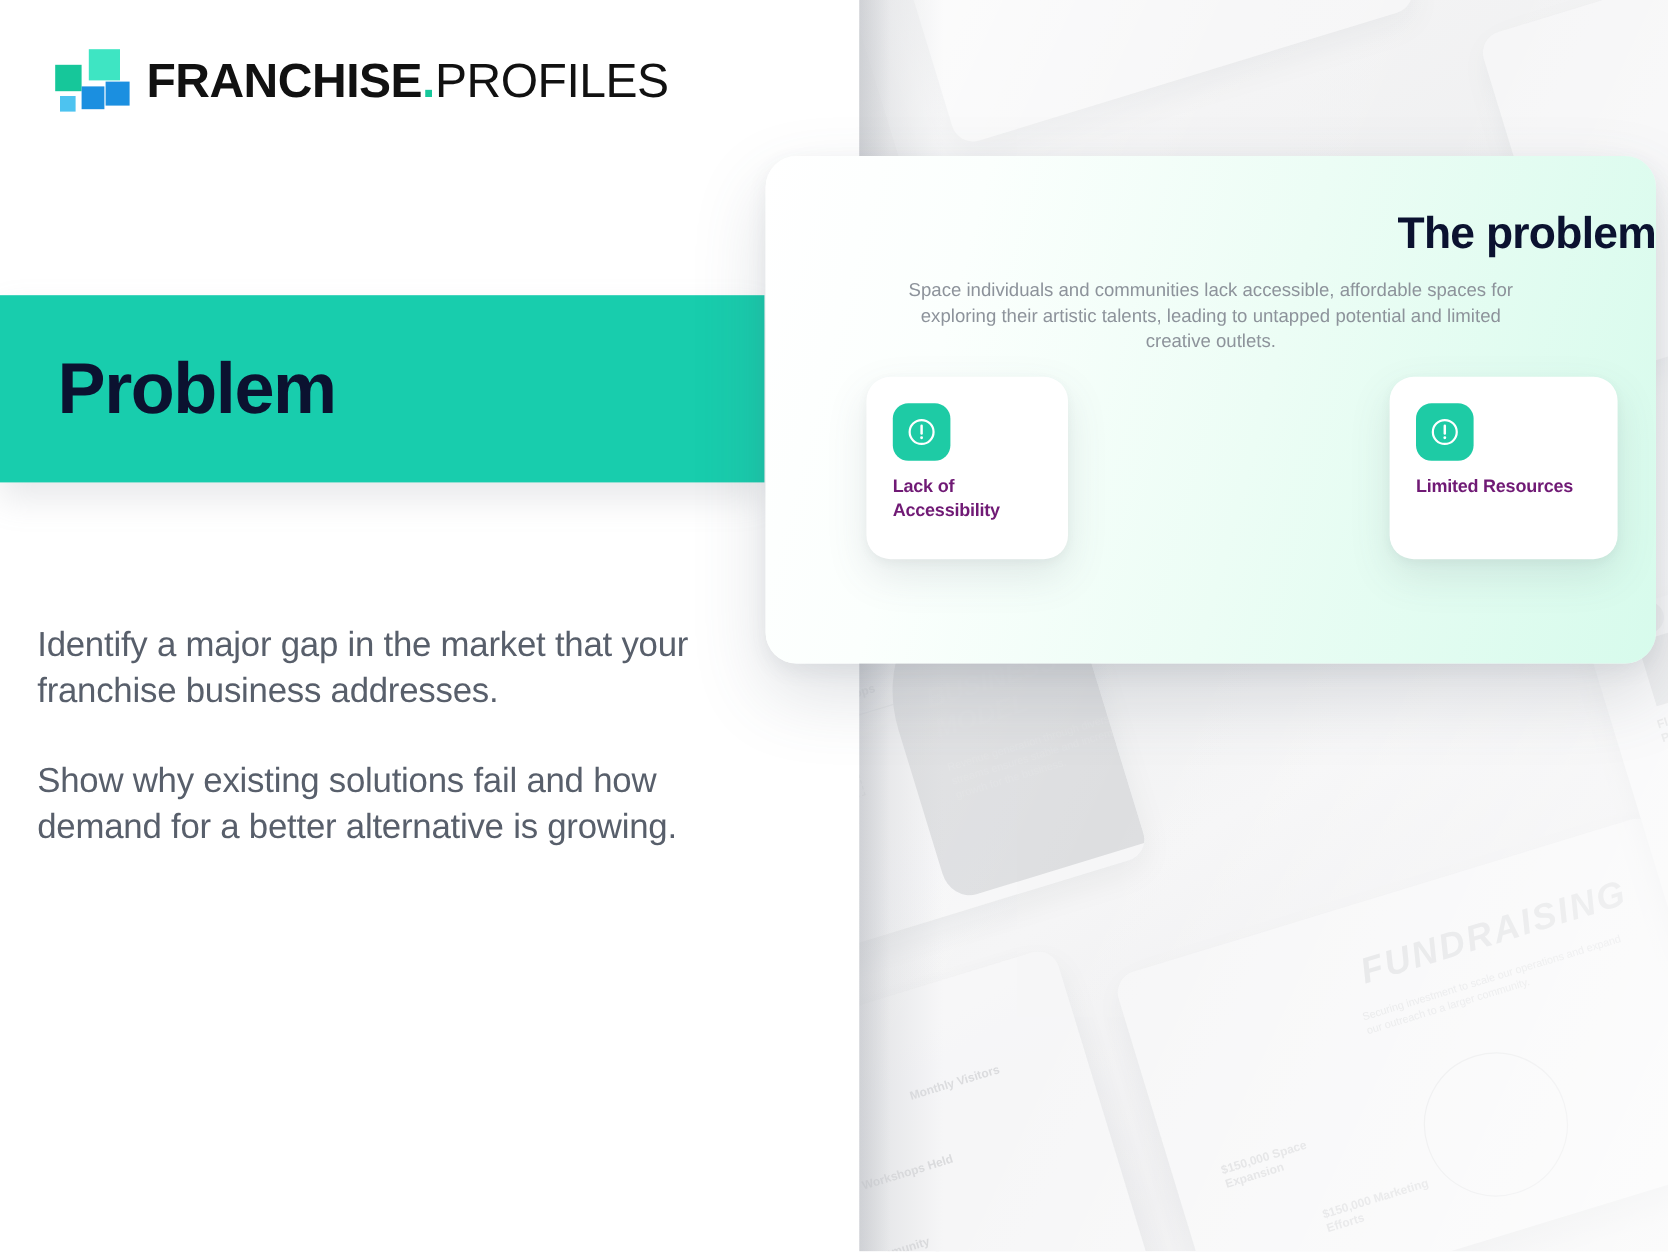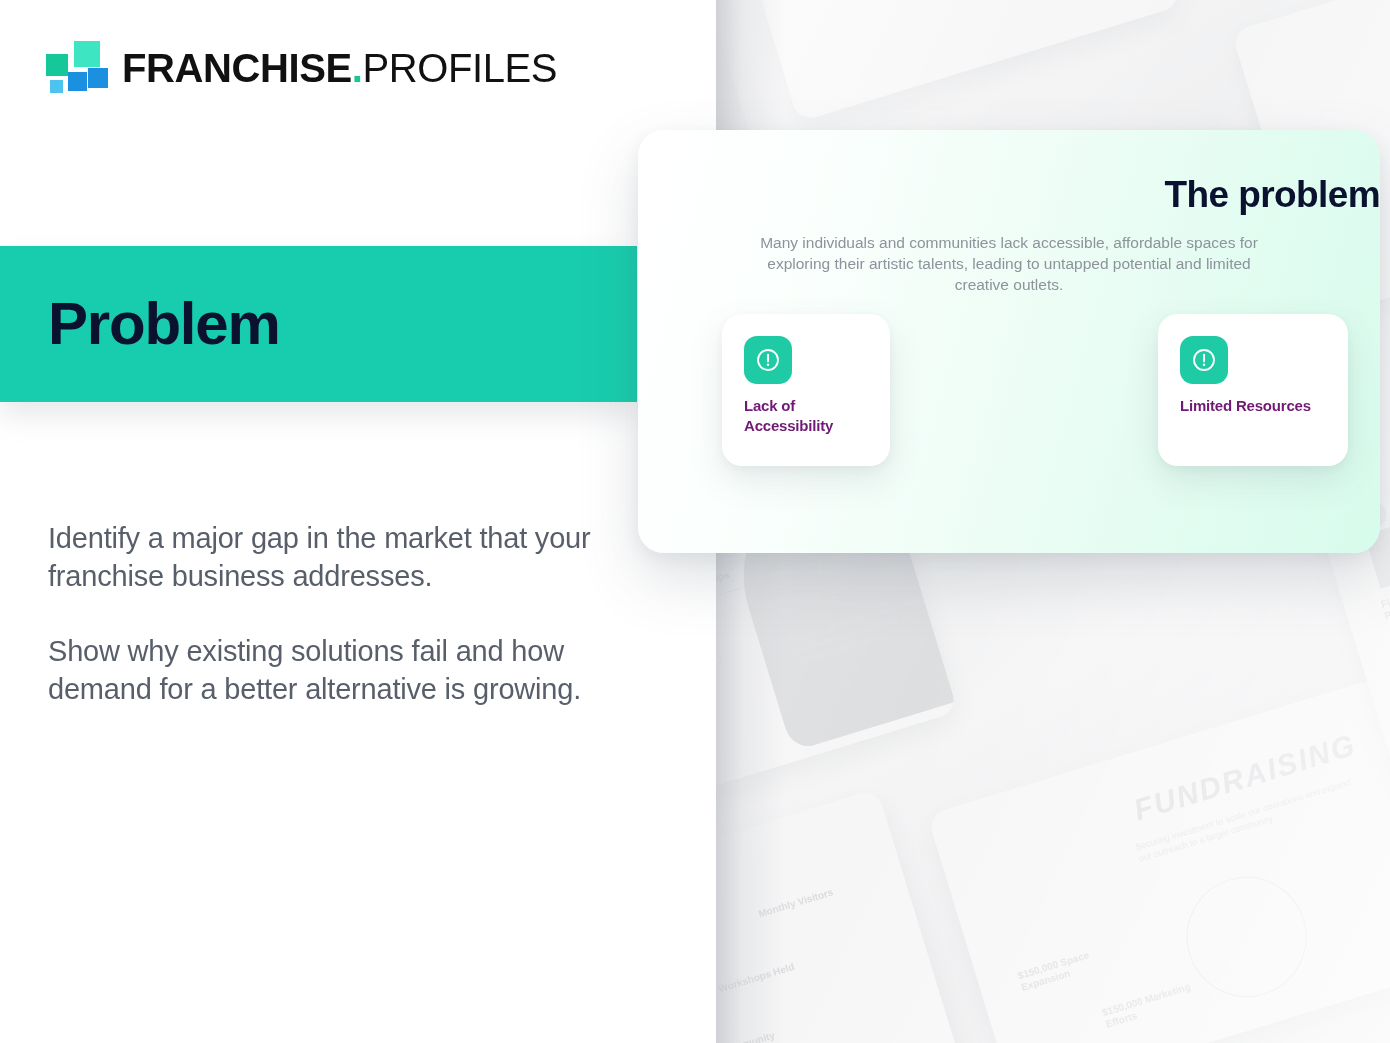--- a/index.html
+++ b/index.html
@@ -179,21 +179,21 @@
     font-size: 60px;
     font-weight: 700;
     color: #0b1230;
     letter-spacing: -1.2px;
     line-height: 1;
   }
 
   
   .body-copy {
     position: absolute;
-    left: 48px;
+    left: 31px;
     top: 519px;
     width: 572px;
     z-index: 5;
   }
   .body-copy p {
     font-size: 29px;
     line-height: 38px;
     color: #585f6b;
     letter-spacing: -0.2px;
     margin-bottom: 37px;
@@ -365,21 +365,21 @@
     <div class="banner-title">Problem</div>
   </div>
 
   <div class="body-copy">
     <p>Identify a major gap in the market that your franchise business addresses.</p>
     <p>Show why existing solutions fail and how demand for a better alternative is growing.</p>
   </div>
 
   <div class="panel">
     <div class="panel-title">The problem</div>
-    <div class="panel-desc">Many individuals and communities lack accessible, affordable spaces for exploring their artistic talents, leading to untapped potential and limited creative outlets.</div>
+    <div class="panel-desc">Space individuals and communities lack accessible, affordable spaces for exploring their artistic talents, leading to untapped potential and limited creative outlets.</div>
 
     <div class="fcard fcard-1">
       <span class="fc-icon">
         <svg width="26" height="26" viewBox="0 0 24 24" fill="none">
           <circle cx="12" cy="12" r="9.2" stroke="#ffffff" stroke-width="1.7"></circle>
           <line x1="12" y1="7.2" x2="12" y2="13.2" stroke="#ffffff" stroke-width="1.9" stroke-linecap="round"></line>
           <circle cx="12" cy="16.4" r="1.1" fill="#ffffff"></circle>
         </svg>
       </span>
       <div class="fc-label">Lack of Accessibility</div>

